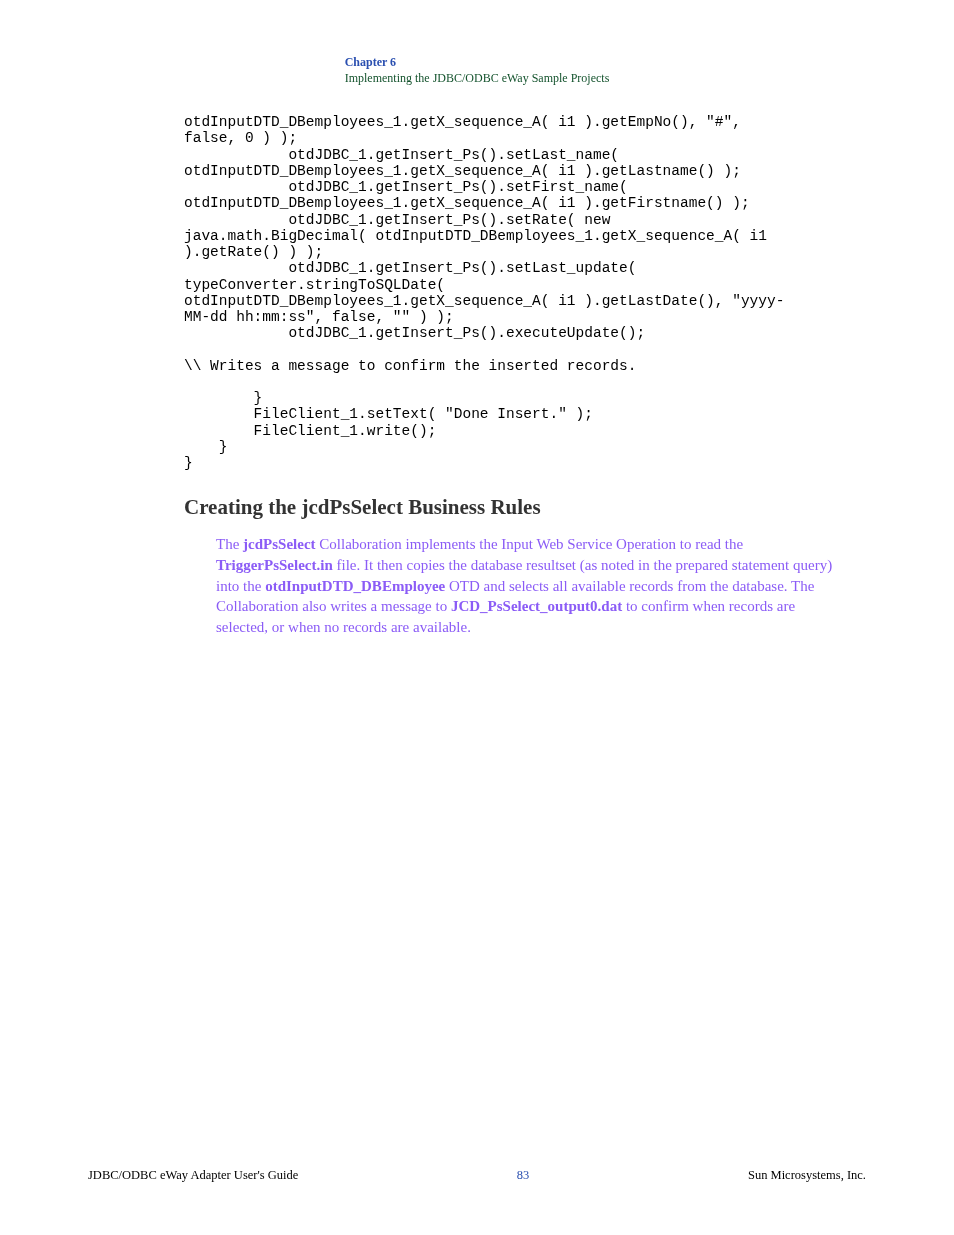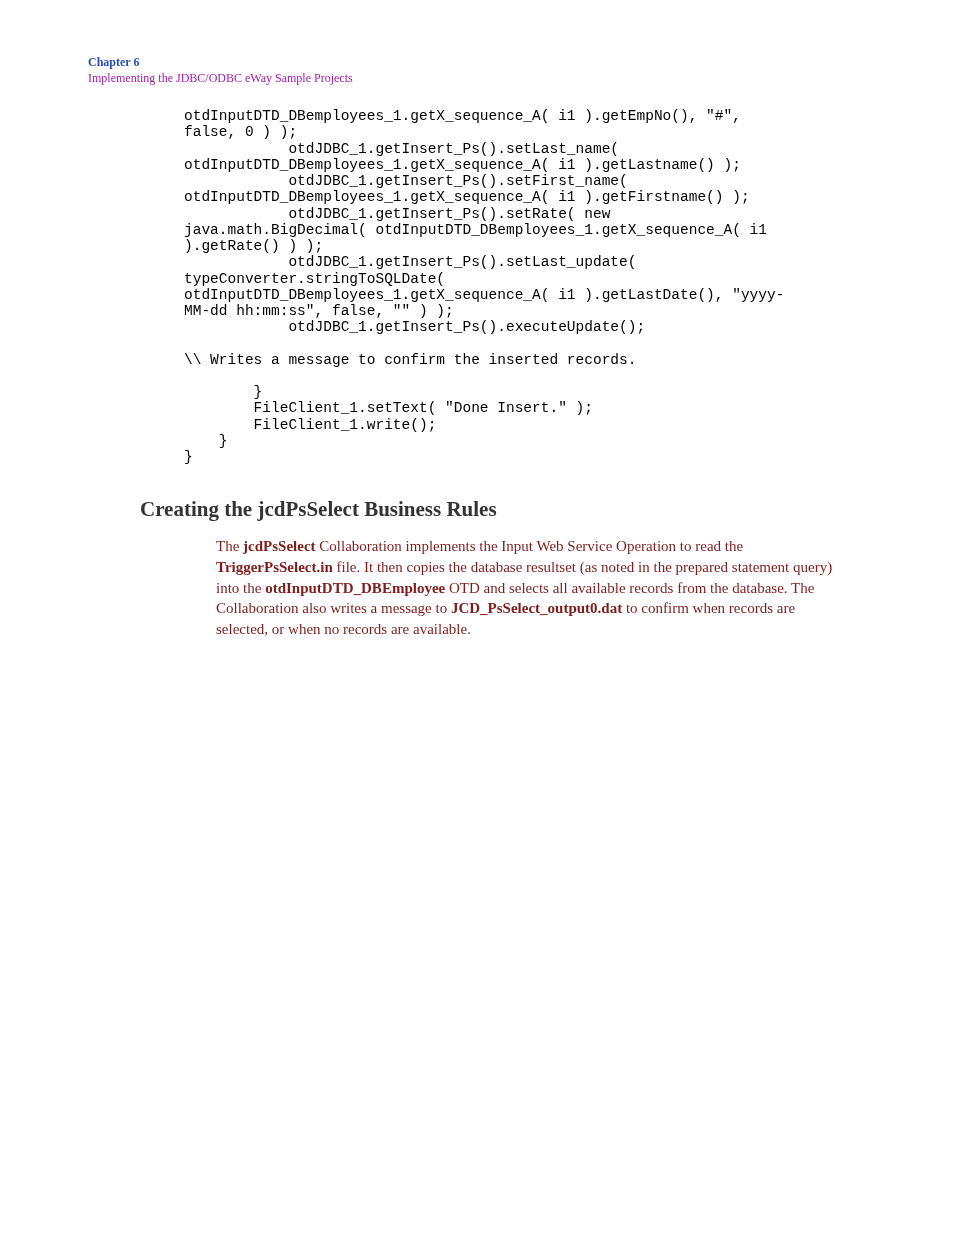--- a/index.html
+++ b/index.html
@@ -14,60 +14,60 @@
       box-sizing: border-box;
     }
     .page {
       padding: 55px 88px 0 88px;
       box-sizing: border-box;
       height: 100%;
       position: relative;
     }
     .header {
       display: flex;
-      justify-content: flex-start;
+      justify-content: center;
       font-size: 12px;
       line-height: 1.3;
-      margin-bottom: 22px;
+      margin-bottom: 28px;
     }
     .header-left { text-align: left; }
     .header-right { text-align: right; }
     .header-chapter, .header-section {
       color: #2a4fb0;
       font-weight: bold;
     }
     .header-sub {
-      color: #a21caf;
+      color: #14532d;
       font-family: Georgia, serif;
     }
     .code-block {
       font-family: 'Courier New', Courier, monospace;
       font-size: 14.5px;
       white-space: pre;
       line-height: 1.12;
       margin-left: 96px;
-      margin-bottom: 32px;
+      margin-bottom: 24px;
     }
     .code-block .bold { font-weight: normal; }
     .section-heading {
       font-family: 'Palatino Linotype', 'Book Antiqua', Georgia, serif;
       font-size: 21px;
       font-weight: bold;
       color: #333;
-      margin-left: 52px;
+      margin-left: 96px;
       margin-bottom: 14px;
     }
     .body-para {
       font-family: 'Palatino Linotype', 'Book Antiqua', Georgia, serif;
       font-size: 15px;
       line-height: 1.38;
       margin-left: 128px;
       margin-right: 30px;
       margin-bottom: 14px;
-      color: #7f1d1d;
+      color: #8b5cf6;
     }
     .body-para b { font-weight: bold; }
     .footer {
       position: absolute;
       bottom: 52px;
       left: 88px;
       right: 88px;
       display: flex;
       justify-content: space-between;
       font-family: 'Palatino Linotype', Georgia, serif;
@@ -111,13 +111,18 @@
     }
 }</span></div>
 
   <div class="section-heading">Creating the jcdPsSelect Business Rules</div>
 
   <div class="body-para">
     <span>The </span><b>jcdPsSelect</b><span> Collaboration implements the Input Web Service Operation to read the </span><b>TriggerPsSelect.in</b><span> file. It then copies the database resultset (as noted in the prepared statement query) into the </span><b>otdInputDTD_DBEmployee</b><span> OTD and selects all available records from the database. The Collaboration also writes a message to </span><b>JCD_PsSelect_output0.dat</b><span> to confirm when records are selected, or when no records are available.</span>
   </div>
 
 
+  <div class="footer">
+    <div>JDBC/ODBC eWay Adapter User's Guide</div>
+    <div class="footer-center">83</div>
+    <div>Sun Microsystems, Inc.</div>
+  </div>
 </div>
 
 </body></html>

